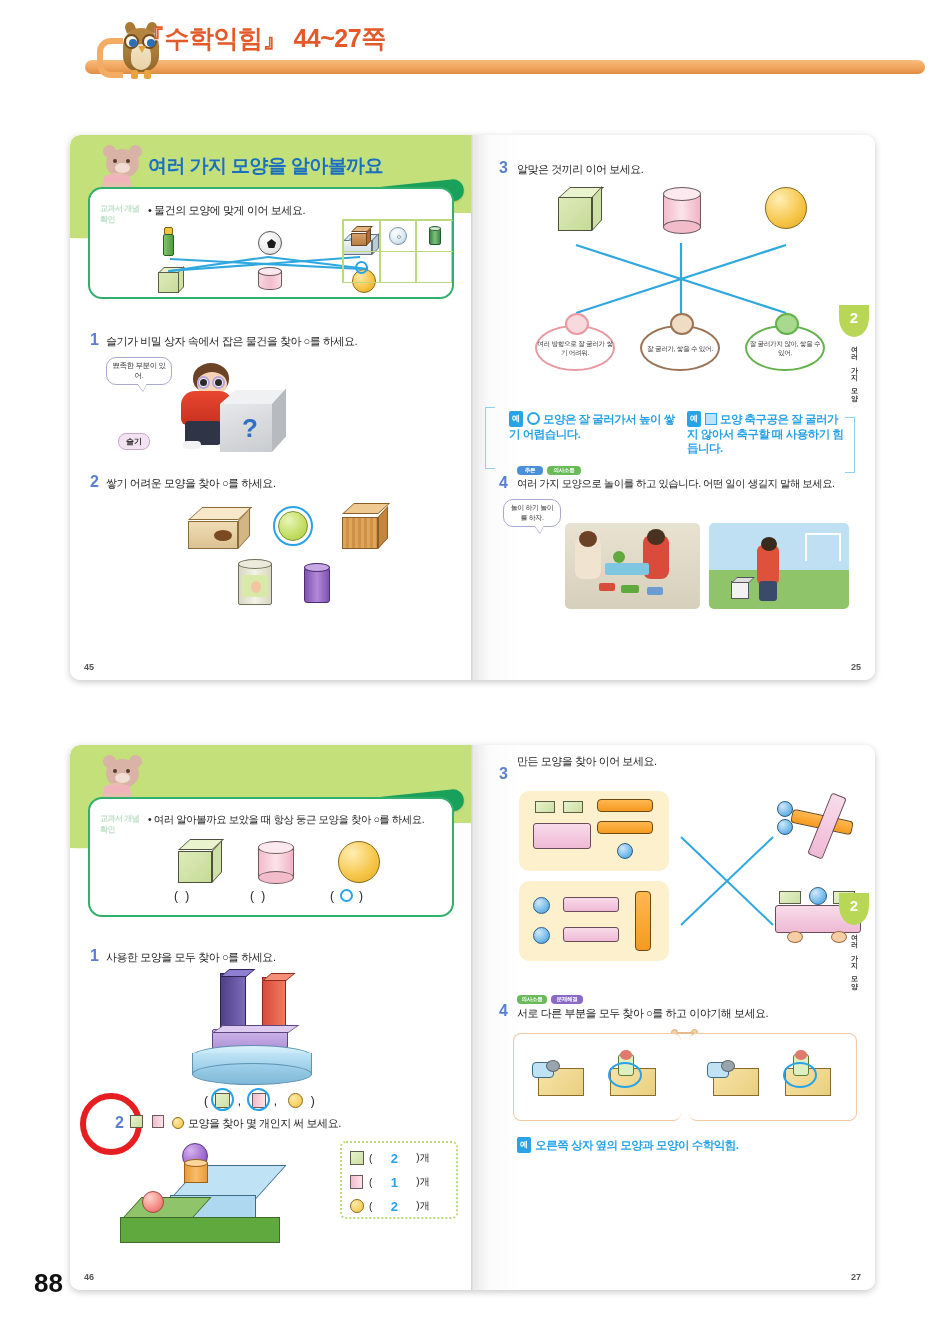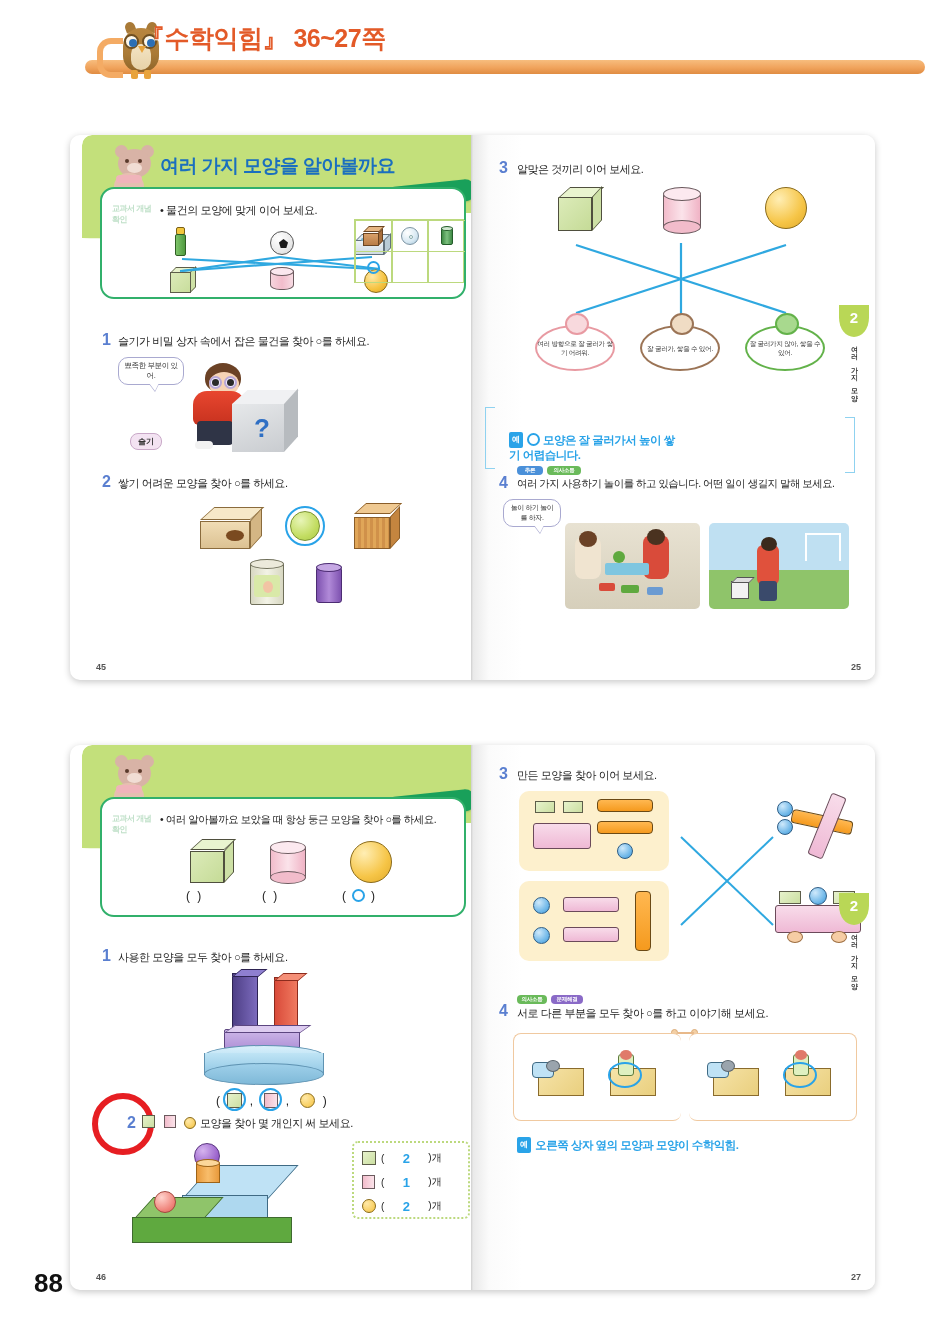--- a/index.html
+++ b/index.html
@@ -71,21 +71,21 @@
     position:absolute; left:70px; width:805px; height:545px;
     background:#fff; border-radius:10px;
     box-shadow:0 2px 7px rgba(0,0,0,0.22);
   }
   #spread-top{ top:135px; }
   #spread-bottom{ top:745px; }
   .page{
     position:absolute; top:0; width:402px; height:545px; background:#fff;
     border-radius:10px; overflow:hidden;
   }
-  .page.left{ left:12px; border-radius:10px 0 0 10px; }
+  .page.left{ left:0; border-radius:10px 0 0 10px; }
   .page.right{ left:403px; border-radius:0 10px 10px 0;
     background:linear-gradient(90deg,#e9e9e9 0%, #fbfbfb 4%, #ffffff 12%); }
   .gutter{
     position:absolute; left:401px; top:0; width:3px; height:545px;
     background:linear-gradient(90deg,#cfcfcf,#f3f3f3);
   }
 
   
   .title-band{
     position:absolute; left:0; top:0; width:402px; height:78px;
@@ -322,21 +322,21 @@
           <div class="owl-pupil"></div>
         </div>
       <div class="owl-eye r">
           <div class="owl-pupil"></div>
         </div>
       <div class="owl-beak"></div>
       <div class="owl-foot l"></div>
         <div class="owl-foot r"></div>
     </div>
   </div>
-  <div id="header-title">『수학익힘』 36~27쪽</div>
+  <div id="header-title">『수학익힘』 44~27쪽</div>
 </div>
 
 <div class="spread" id="spread-top">
 
   <div class="page left">
     <div class="title-band"></div>
     <div class="bear">
       <div class="bear-ear l"></div>
         <div class="bear-ear r"></div>
       <div class="bear-head"></div>
@@ -516,30 +516,35 @@
       <span>잘 굴러가, 쌓을 수 있어.</span>
     </div>
     <div class="animal-bubble" style="left:272px;top:190px;border-color:#63b24a;">
       <div class="animal-head" style="background:#a8d98e;border:2px solid #63b24a;"></div>
       <span>잘 굴러가지 않아, 쌓을 수 있어.</span>
     </div>
 
     <div class="answer-bracket" style="left:12px;top:272px;width:10px;height:62px;border-right:none;"></div>
     <div class="answer-bracket" style="left:372px;top:282px;width:10px;height:56px;border-left:none;"></div>
 
-    <div class="answer" style="left:36px;top:276px;width:172px;margin-top:21px;">
+    <div class="answer" style="left:36px;top:276px;width:172px;">
       <span class="ye">예</span>
       <span class="ansO" style="border-color:#29a3e8;"></span>
       <span>모양은 잘 굴러가서 높이 쌓기 어렵습니다.</span>
     </div>
+    <div class="answer" style="left:214px;top:276px;width:160px;">
+      <span class="ye">예</span>
+      <span style="display:inline-block;width:12px;height:12px;background:#bfe3f6;border:1.5px solid #29a3e8;vertical-align:-2px;"></span>
+      <span>모양 축구공은 잘 굴러가지 않아서 축구할 때 사용하기 힘듭니다.</span>
+    </div>
 
     <div class="mini-tag" style="left:44px;top:331px;width:26px;background:#4a90d9;">추론</div>
     <div class="mini-tag" style="left:74px;top:331px;width:34px;background:#6aba5a;">의사소통</div>
     <div class="q-num" style="left:26px;top:339px;">4</div>
-    <div class="q-text" style="left:44px;top:342px;font-size:10.4px;">여러 가지 사용하기 놀이를 하고 있습니다. 어떤 일이 생길지 말해 보세요.</div>
+    <div class="q-text" style="left:44px;top:342px;font-size:10.4px;">여러 가지 모양으로 놀이를 하고 있습니다. 어떤 일이 생길지 말해 보세요.</div>
 
     <div class="bubble" style="left:30px;top:364px;width:58px;font-size:7px;">놀이 하기 놀이를 하자.</div>
 
     <div class="photo" style="left:92px;top:388px;width:135px;height:86px;background:linear-gradient(180deg,#e8e2d2,#d6cfbb);">
       <div style="position:absolute;left:10px;top:14px;width:26px;height:42px;background:#f0e4d0;border-radius:8px;"></div>
       <div style="position:absolute;left:14px;top:8px;width:18px;height:16px;border-radius:50%;background:#6b4226;"></div>
       <div style="position:absolute;left:78px;top:12px;width:26px;height:44px;background:#d94b3a;border-radius:8px;"></div>
       <div style="position:absolute;left:82px;top:6px;width:18px;height:16px;border-radius:50%;background:#4a3220;"></div>
       <div style="position:absolute;left:40px;top:40px;width:44px;height:12px;background:#7fc6e0;border-radius:2px;"></div>
       <div style="position:absolute;left:34px;top:60px;width:16px;height:8px;background:#d94b3a;border-radius:2px;"></div>
@@ -686,21 +691,21 @@
       </div>
     </div>
 
     <div class="pagenum l">46</div>
   </div>
 
   <div class="gutter"></div>
 
   <div class="page right">
     <div class="q-num" style="left:26px;top:20px;">3</div>
-    <div class="q-text" style="left:44px;top:23px;">만든 모양을 찾아 이어 보세요.</div>
+    <div class="q-text" style="left:44px;top:9px;">만든 모양을 찾아 이어 보세요.</div>
 
     <div class="ypanel" style="left:46px;top:46px;width:150px;height:80px;">
       <div class="cube-s" style="position:absolute;left:16px;top:10px;width:20px;height:12px;"></div>
       <div class="cube-s" style="position:absolute;left:44px;top:10px;width:20px;height:12px;"></div>
       <div class="bar-o" style="position:absolute;left:78px;top:8px;width:56px;height:13px;"></div>
       <div class="bar-o" style="position:absolute;left:78px;top:30px;width:56px;height:13px;"></div>
       <div class="bar-p" style="position:absolute;left:14px;top:32px;width:58px;height:26px;"></div>
       <div class="sph-b" style="position:absolute;left:98px;top:52px;width:16px;height:16px;"></div>
     </div>
 

